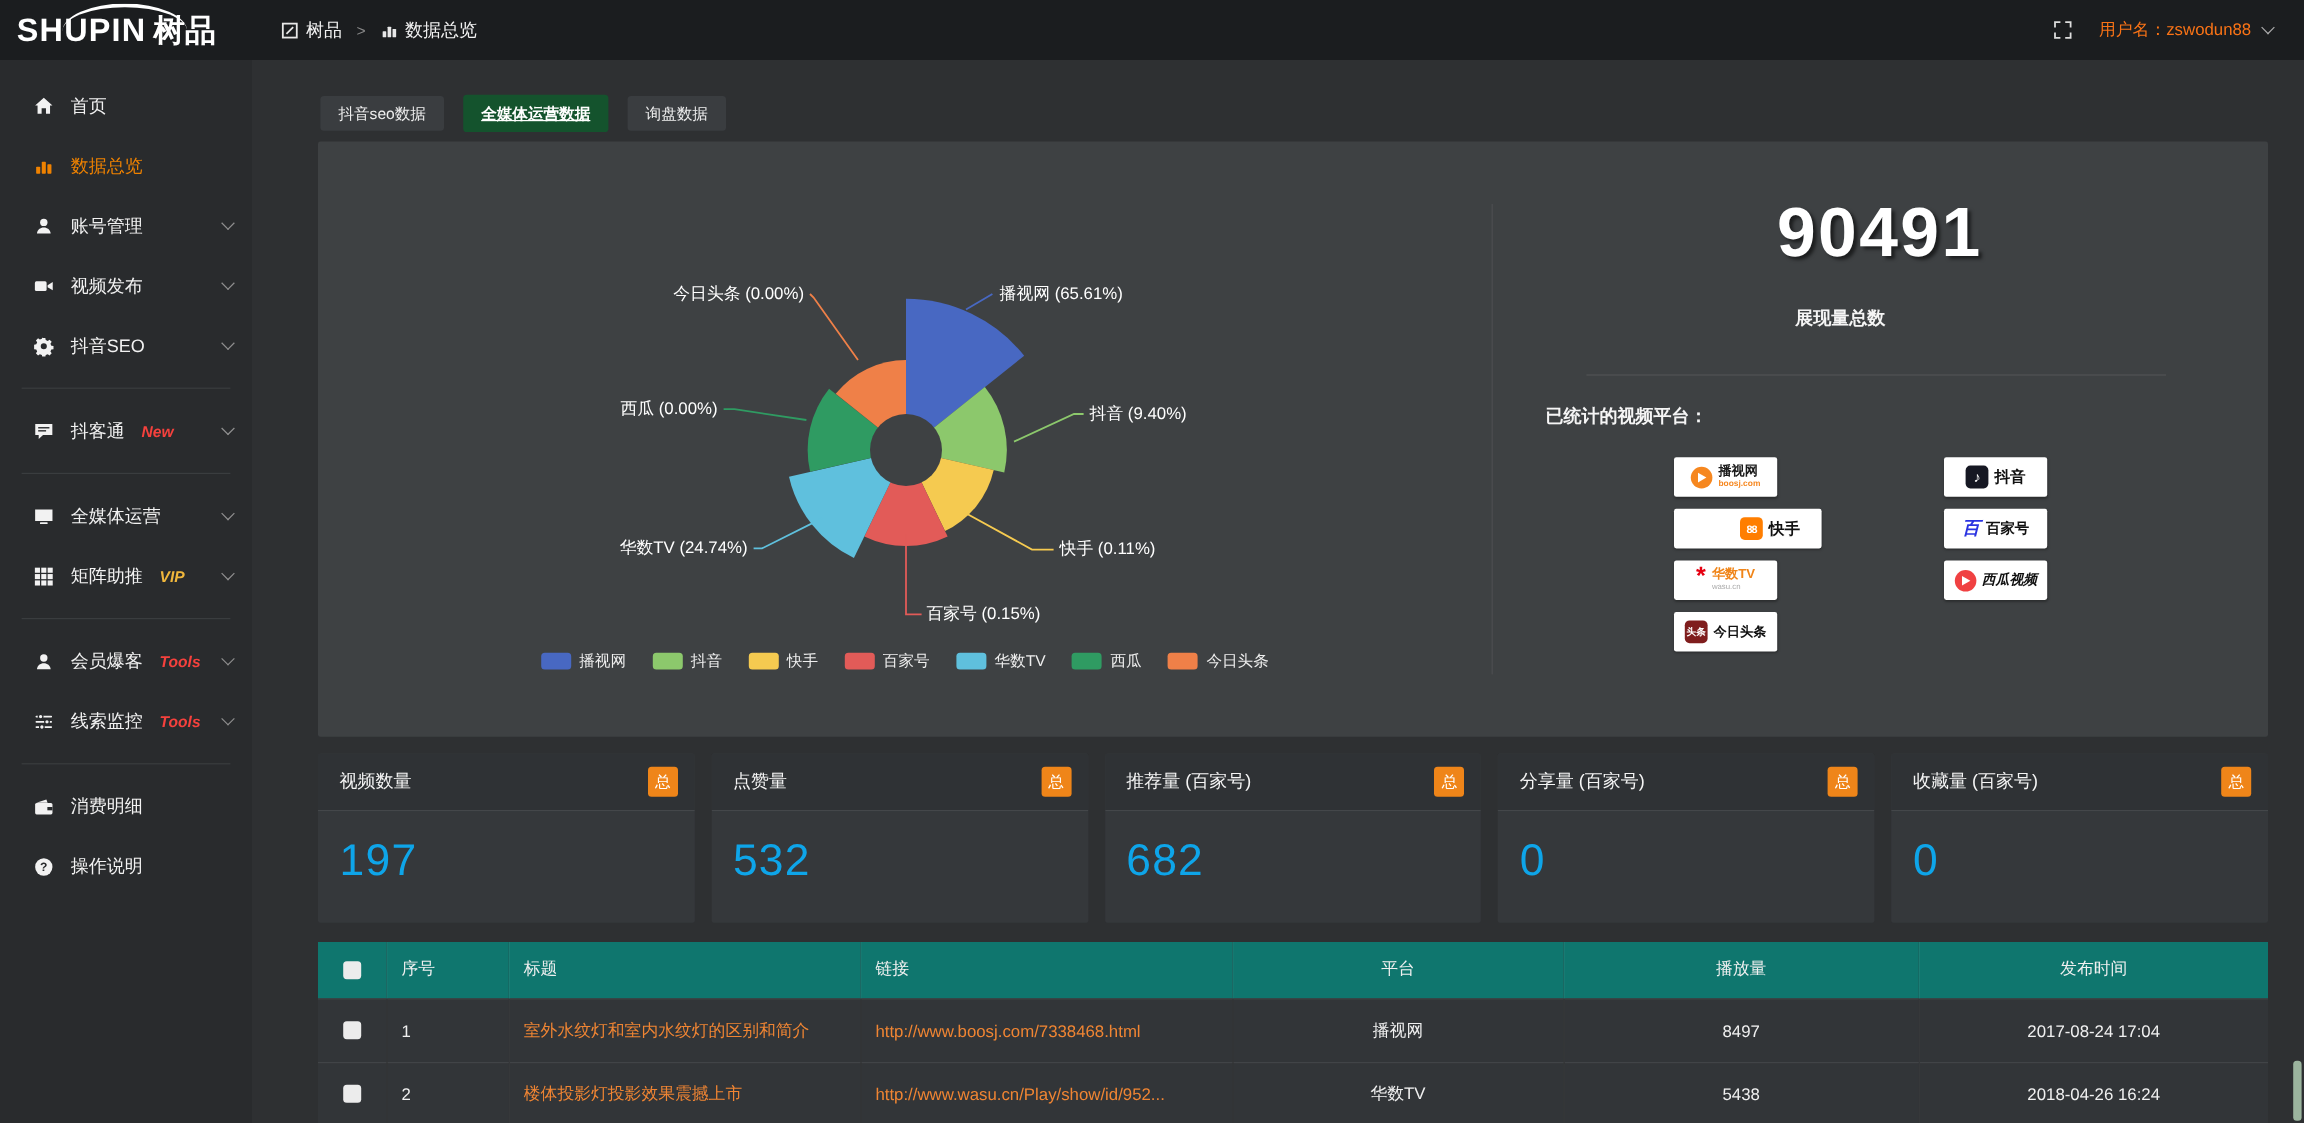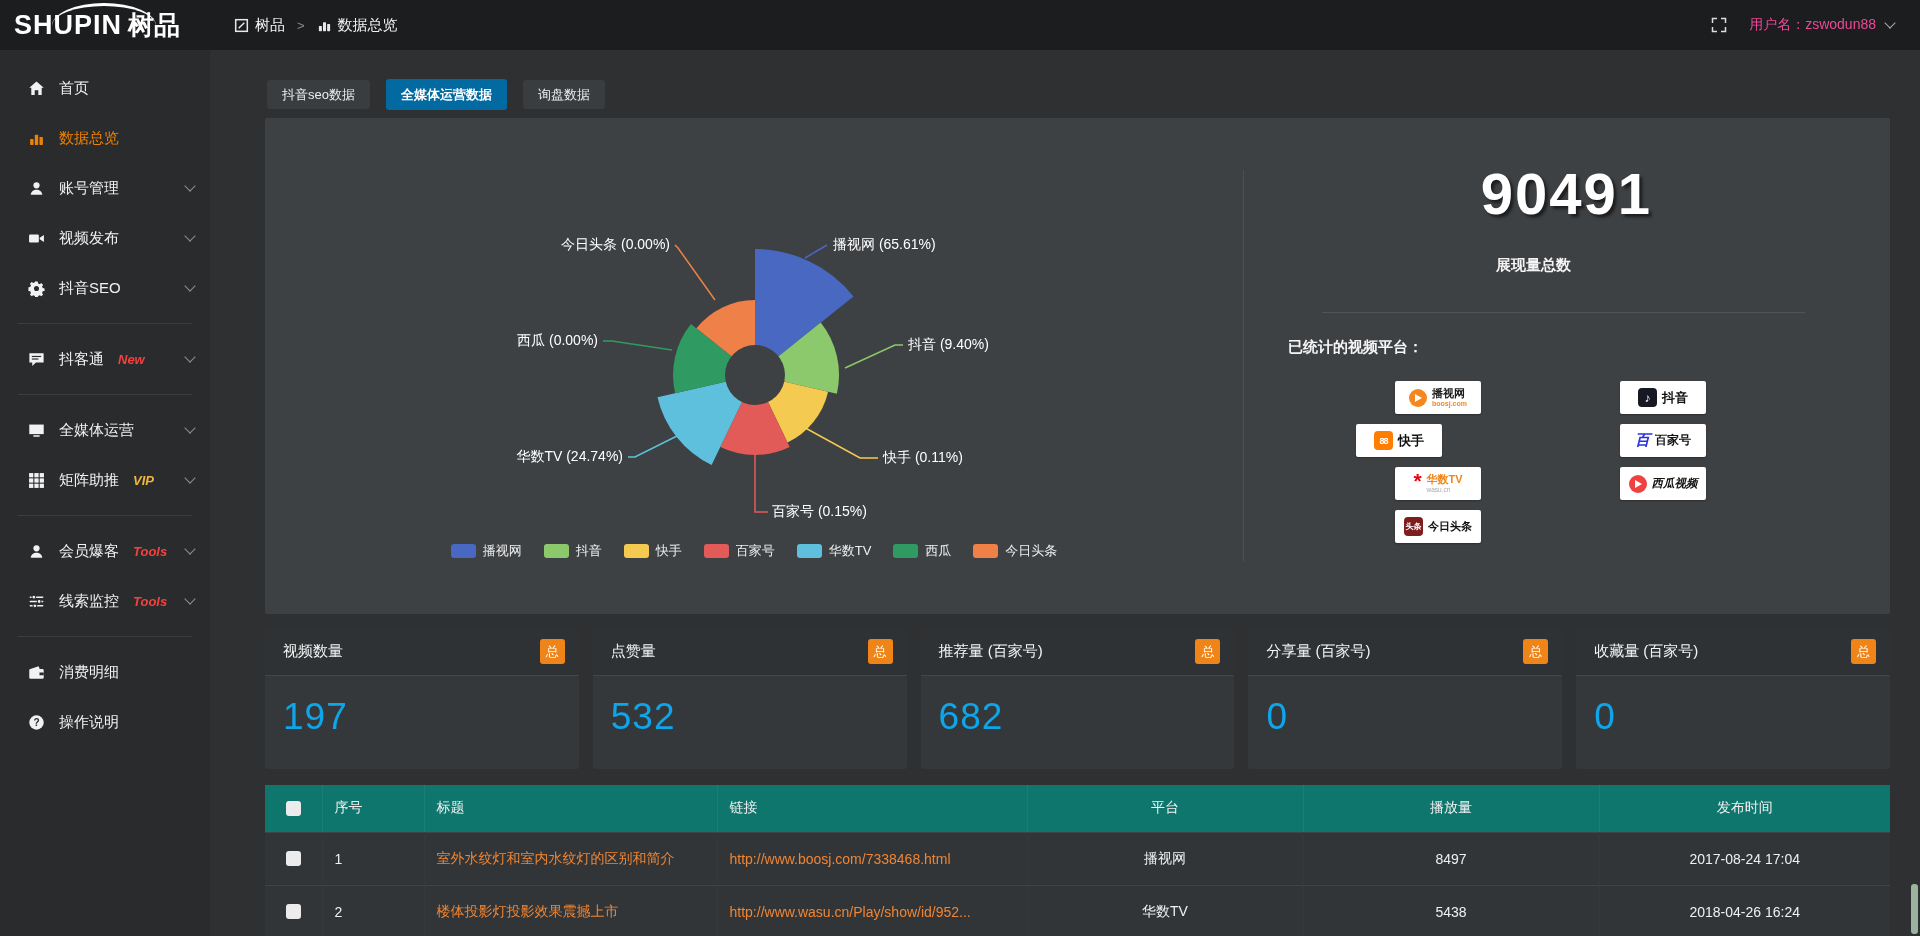--- a/index.html
+++ b/index.html
@@ -7,35 +7,35 @@
        font-family:"Liberation Sans","DejaVu Sans",sans-serif;color:#fff;}
   
   #hdr{position:absolute;left:0;top:0;width:1920px;height:50px;background:#1b1d1f;display:flex;align-items:center;}
   #logo{position:relative;width:210px;height:50px;display:flex;align-items:center;padding-left:14px;box-sizing:border-box;cursor:pointer;}
   #logo .arc{position:absolute;left:52px;top:3px;width:104px;height:20px;border-top:3px solid #fff;border-radius:50%/100% 100% 0 0;}
   .logo-en{font-size:27px;font-weight:800;letter-spacing:1px;color:#fff;}
   .logo-cjk{font-size:26px;font-weight:800;margin-left:6px;color:#fff;}
   #crumb{display:flex;align-items:center;margin-left:24px;font-size:15px;color:#f2f2f2;}
   .bc-ic{width:15px;height:15px;margin-right:6px;display:inline-flex;color:#e8e8e8;}
   .bc-sep{color:#8a8a8a;margin:0 12px;font-size:13px;}
-  #hdr-right{margin-left:auto;display:flex;align-items:center;margin-right:26px;font-size:14px;color:#ec4899;}
+  #hdr-right{margin-left:auto;display:flex;align-items:center;margin-right:26px;font-size:14px;color:#f97316;}
   .fs-ic{width:16px;height:16px;margin-right:22px;color:#ddd;cursor:pointer;}
   .chev{display:inline-block;width:7px;height:7px;border-right:1.6px solid #aaa;border-bottom:1.6px solid #aaa;transform:rotate(45deg);margin-left:10px;margin-top:-4px;}
   
   #sidebar{position:absolute;left:0;top:50px;width:210px;height:886px;background:#292b2d;padding-top:13px;box-sizing:border-box;}
   .side-item{height:50px;display:flex;align-items:center;padding:0 16px 0 28px;font-size:15px;color:#f2f2f2;cursor:pointer;}
   .side-item .ic{width:17px;height:17px;margin-right:14px;display:inline-flex;flex-shrink:0;}
   .side-item.active{color:#ef8200;}
   .side-badge{font-style:italic;font-weight:bold;font-size:13px;margin-left:14px;}
   .side-item .chev{margin-left:auto;border-color:#8f8f8f;}
   .side-divider{height:1px;background:#3a3d3f;margin:10px 18px;}
   
   #tabs{position:absolute;left:267px;top:79px;display:flex;gap:16px;align-items:center;}
   .tab{height:29px;padding:0 15px;background:#3a3d40;border-radius:3px;font-size:13px;color:#eee;display:flex;align-items:center;cursor:pointer;}
-  .tab.active{background:#0369a1;height:31px;font-weight:bold;color:#fff;}
+  .tab.active{background:#14532d;height:31px;font-weight:bold;color:#fff;text-decoration:underline;}
   
   #panel{position:absolute;left:265px;top:118px;width:1625px;height:496px;background:#3e4143;border-radius:2px;}
   #rose{position:absolute;left:0;top:0;}
   #chart-legend{position:absolute;left:0;top:424px;width:978px;display:flex;justify-content:center;gap:22px;}
   .lg-item{display:flex;align-items:center;gap:7px;cursor:pointer;}
   .lg-sw{width:25px;height:14px;border-radius:3px;}
   .lg-tx{font-size:13px;color:#eee;}
   #panel-divider{position:absolute;left:978px;top:52px;width:1px;height:392px;background:#4c4e50;}
   #total-value{position:absolute;left:978px;top:42px;width:647px;text-align:center;font-size:58px;font-weight:800;letter-spacing:2px;color:#fff;text-shadow:3px 3px 3px rgba(0,0,0,.55);}
   #total-label{position:absolute;left:978px;top:138px;width:581px;text-align:center;font-size:15px;font-weight:bold;color:#f5f5f5;}
@@ -320,21 +320,21 @@
           </span>
           <span class="lg-col">
             <b style="font-size:11px;color:#1a1a1a">播视网</b>
             <i style="font-size:7px;color:#f6871f;font-weight:bold;font-style:normal">boosj.com</i>
           </span>
         </div>
         <div class="pf-badge" style="left: 1355px; top: 263px;">
           <span class="lg-sq" style="background:#161823;color:#fff;font-size:12px">♪</span>
           <b style="font-size:13px;color:#111">抖音</b>
         </div>
-        <div class="pf-badge" style="left: 1091px; top: 306px;">
+        <div class="pf-badge" style="left: 1130px; top: 306px; padding-left: 37px;">
           <span class="lg-sq" style="background:#ff7e00;color:#fff;font-size:9px;font-weight:bold;letter-spacing:-1px">88</span>
           <b style="font-size:13px;color:#111">快手</b>
         </div>
         <div class="pf-badge" style="left: 1355px; top: 306px;">
           <span style="font-size:15px;font-weight:800;color:#2932e1;font-style:italic">百</span>
           <b style="font-size:12px;color:#111">百家号</b>
         </div>
         <div class="pf-badge" style="left: 1130px; top: 349px;">
           <span style="color:#e60012;font-size:21px;font-weight:bold;line-height:10px;margin-top:-6px">*</span>
           <span class="lg-col">

